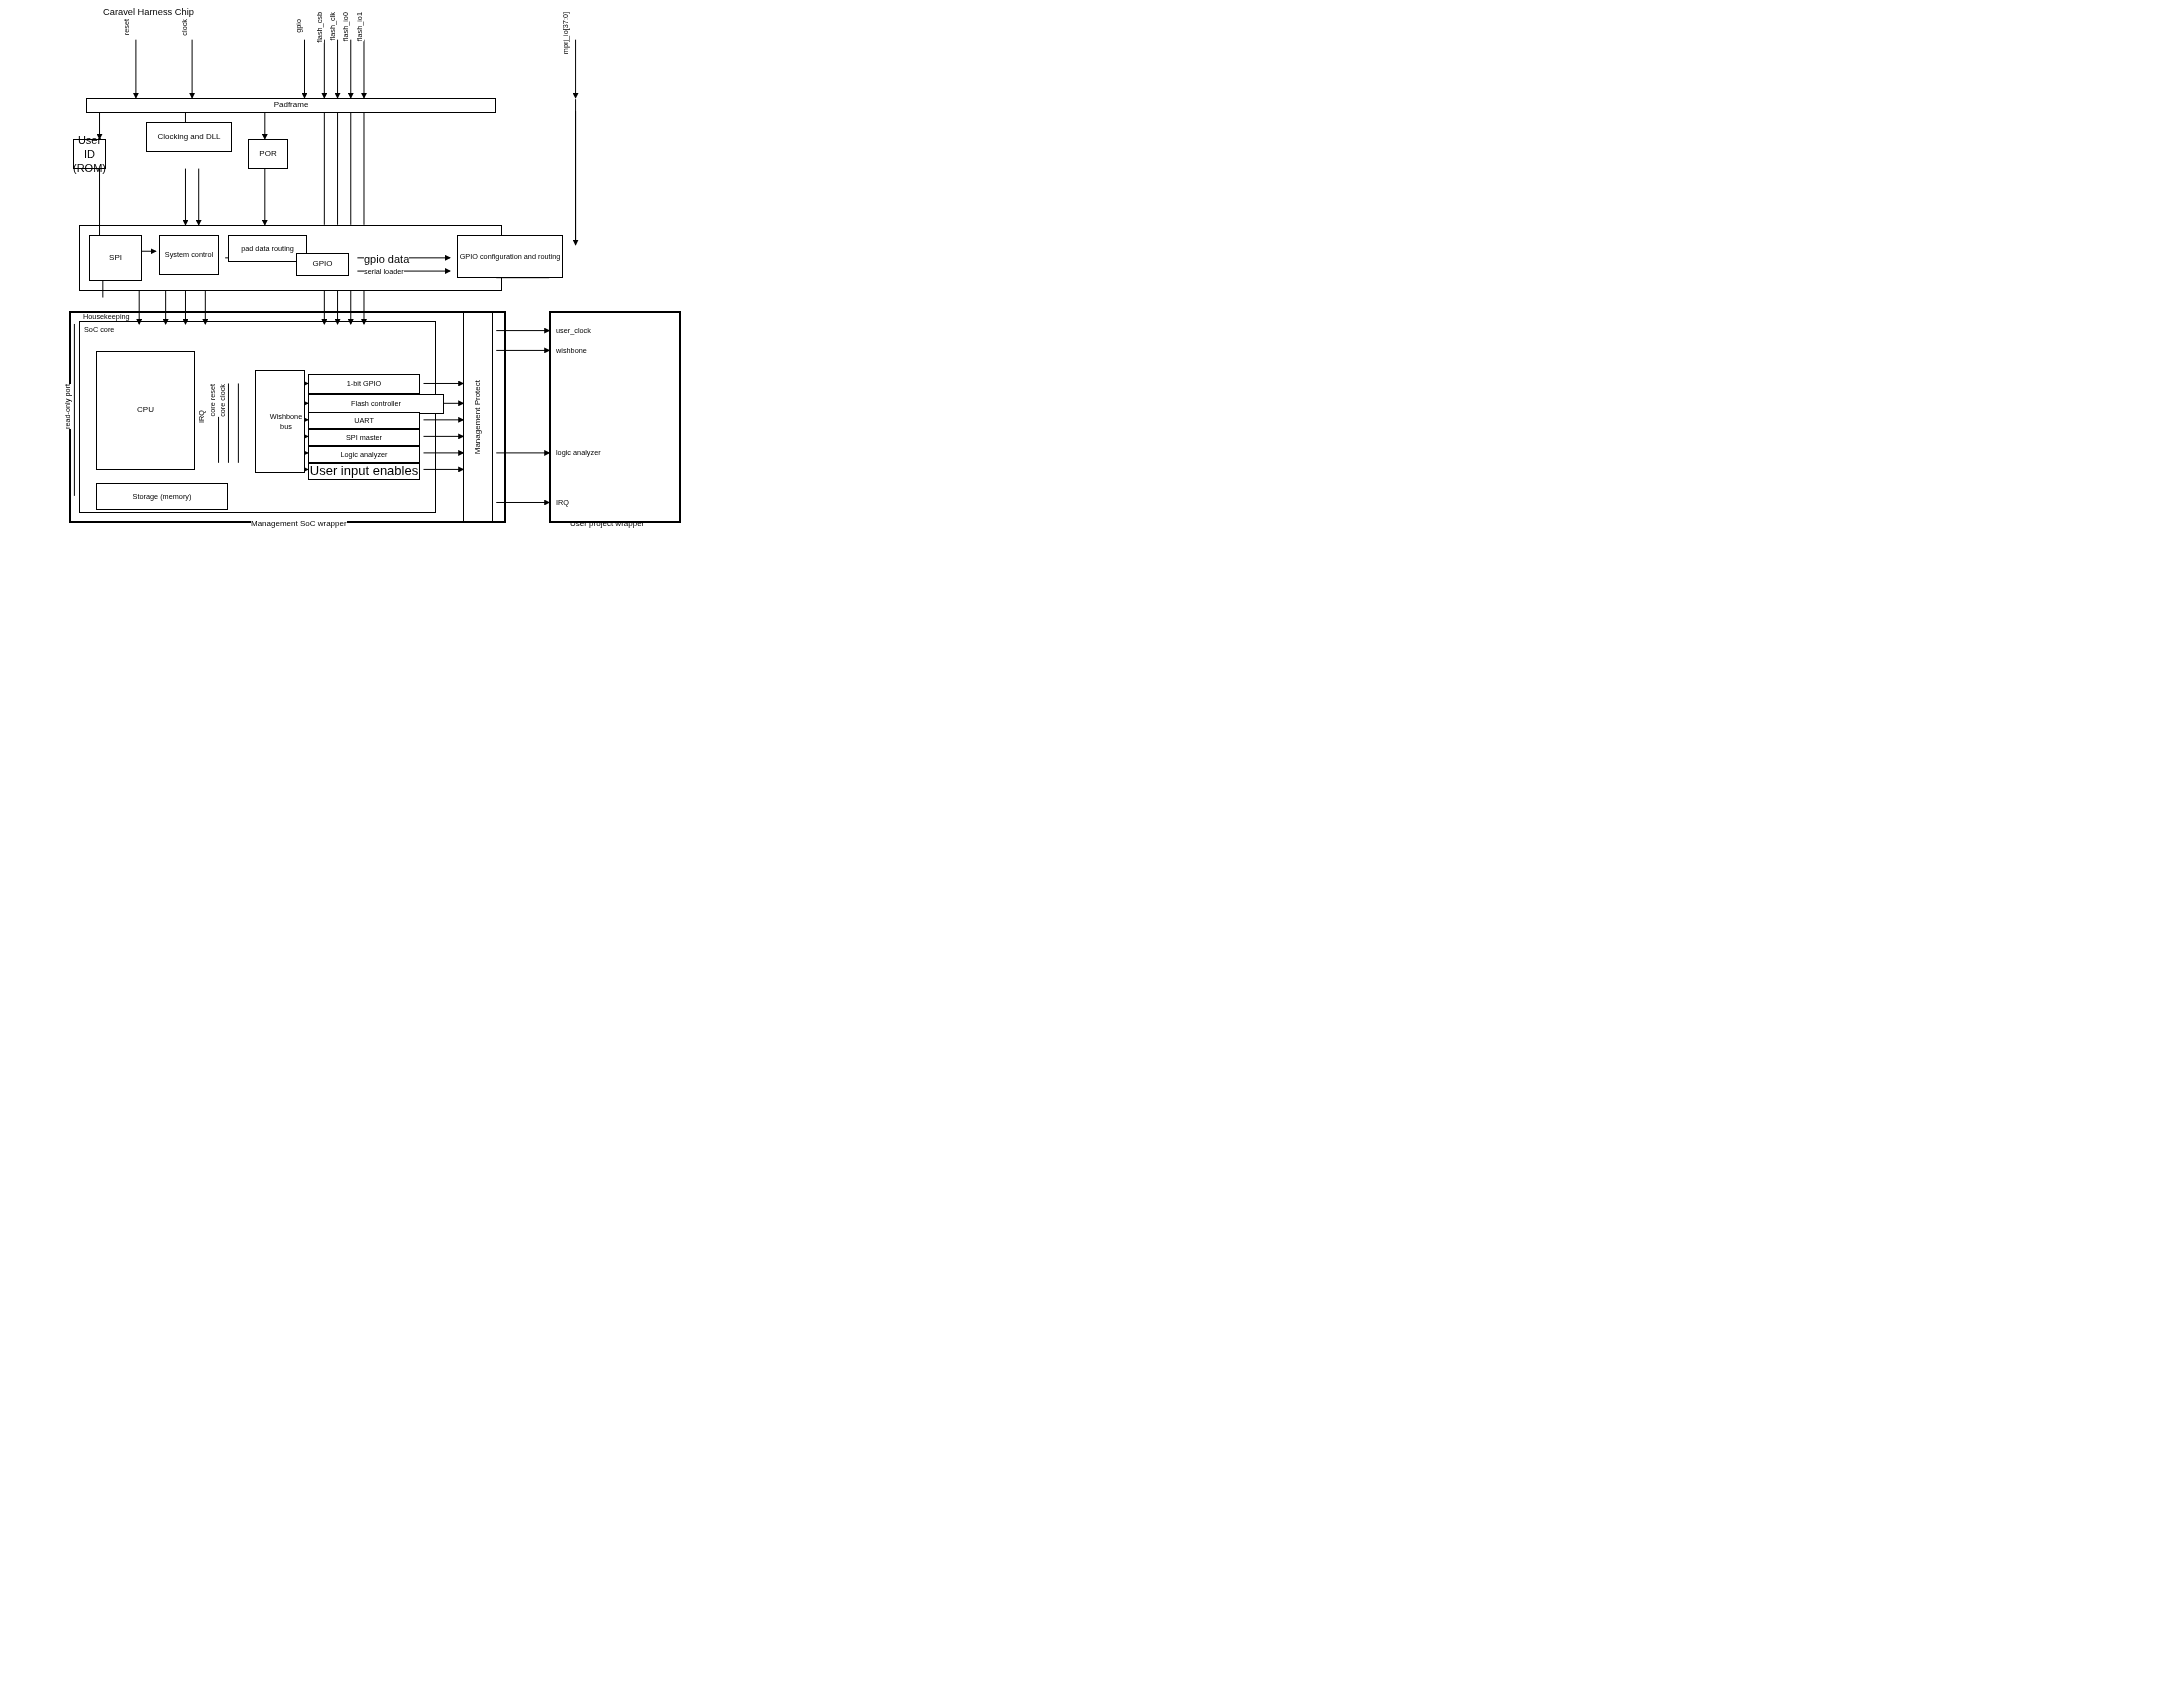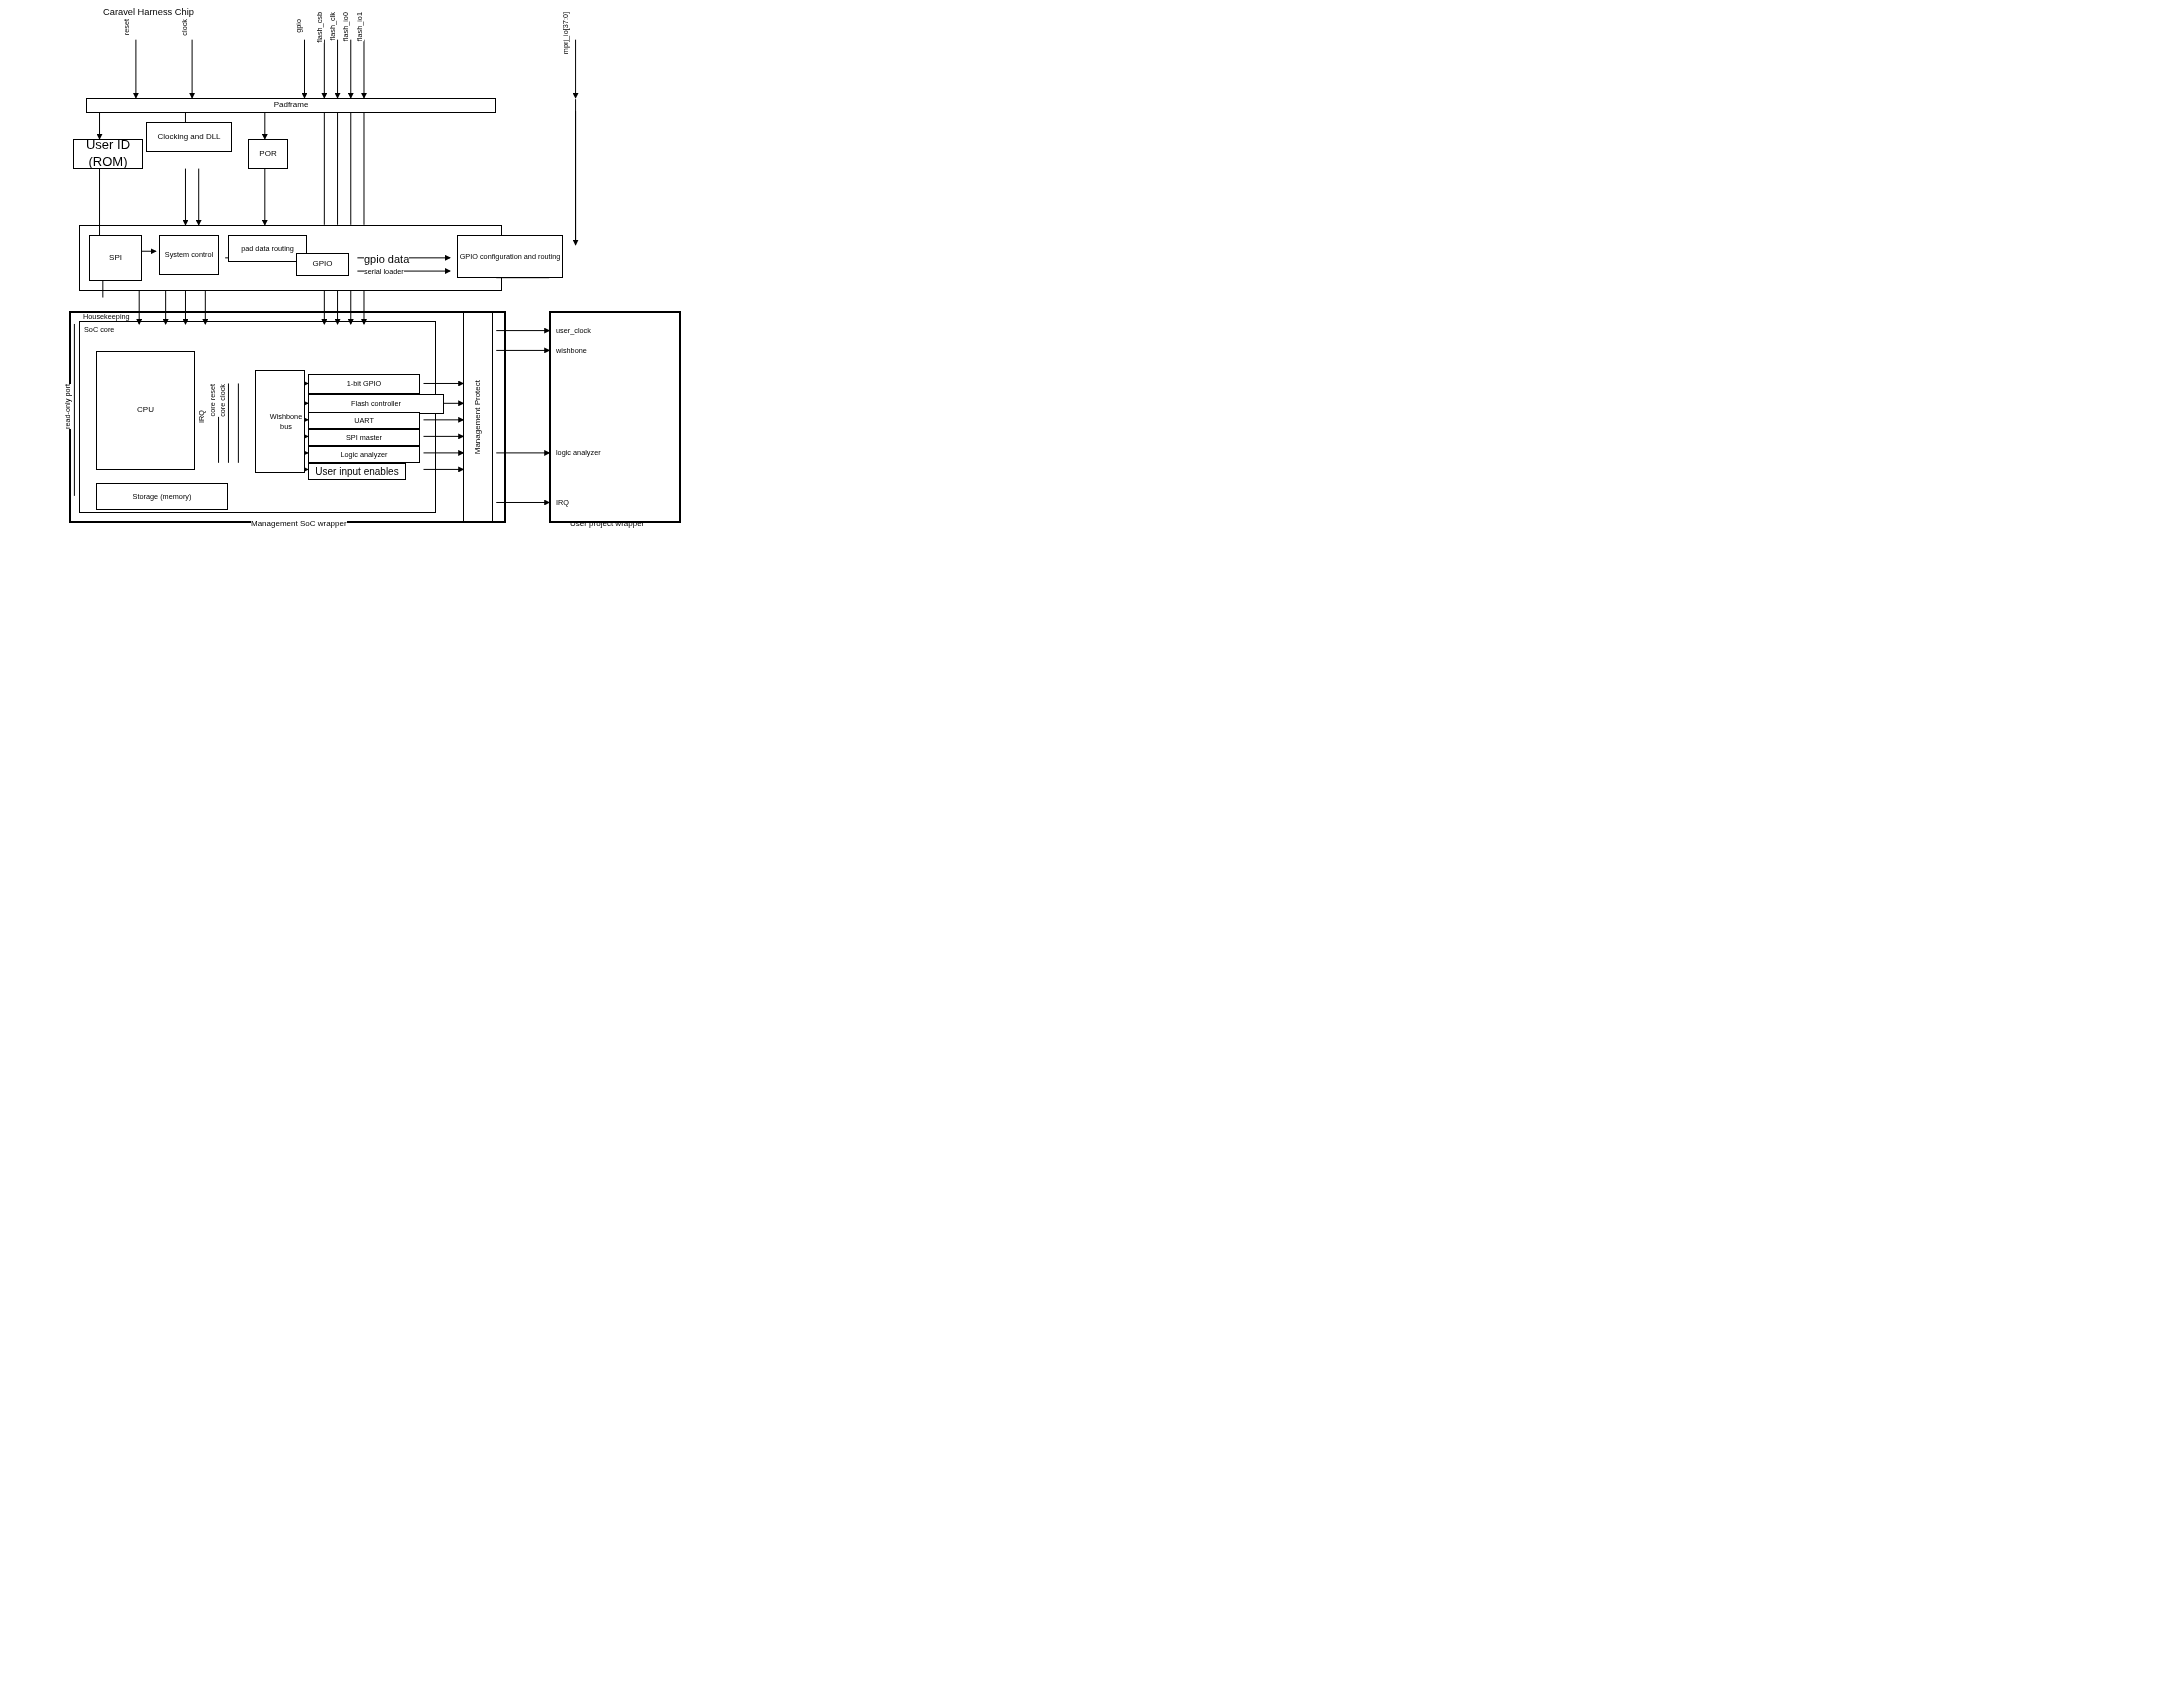--- a/index.html
+++ b/index.html
@@ -183,21 +183,21 @@
     <span>flash_io1</span>
   </div>
   <div class="label" style="left:561px; top:12px; writing-mode:vertical-rl; transform:rotate(180deg); font-size:7.3px;">
     <span>mprj_io[37:0]</span>
   </div>
 
   <div class="box" style="left:86px; top:98px; width:410px; height:14.6px; font-size:8px;">
     <span>Padframe</span>
   </div>
 
-  <div class="box" style="left:73px; top:139px; width:70px; height:30px; font-size:13px;">
+  <div class="box" style="left:73px; top:139px; width:33px; height:30px; font-size:11px;">
     <span>User ID
 (ROM)</span>
   </div>
 
   <div class="box" style="left:146px; top:122px; width:86px; height:30px;">
     <span>Clocking and DLL</span>
   </div>
 
   <div class="box" style="left:248px; top:139px; width:40px; height:30px;">
     <span>POR</span>
@@ -284,21 +284,21 @@
   </div>
 
   <div class="box" style="left:308px; top:429px; width:112px; height:17px; font-size:7.3px; z-index:2;">
     <span>SPI master</span>
   </div>
 
   <div class="box" style="left:308px; top:446px; width:112px; height:17px; font-size:7.3px; z-index:2;">
     <span>Logic analyzer</span>
   </div>
 
-  <div class="box" style="left:308px; top:463px; width:98px; height:17px; font-size:10px; z-index:2;">
+  <div class="box" style="left:308px; top:463px; width:112px; height:17px; font-size:13px; z-index:2;">
     <span>User input enables</span>
   </div>
 
   <div class="box" style="left:463px; top:311px; width:30px; height:212px; background:transparent; z-index:2;">
     <span style="writing-mode:vertical-rl; transform:rotate(180deg);">Management Protect</span>
   </div>
 
   <div class="box" style="left:96px; top:483px; width:132px; height:26.5px; font-size:7.3px; z-index:2;">
     <span>Storage (memory)</span>
   </div>

